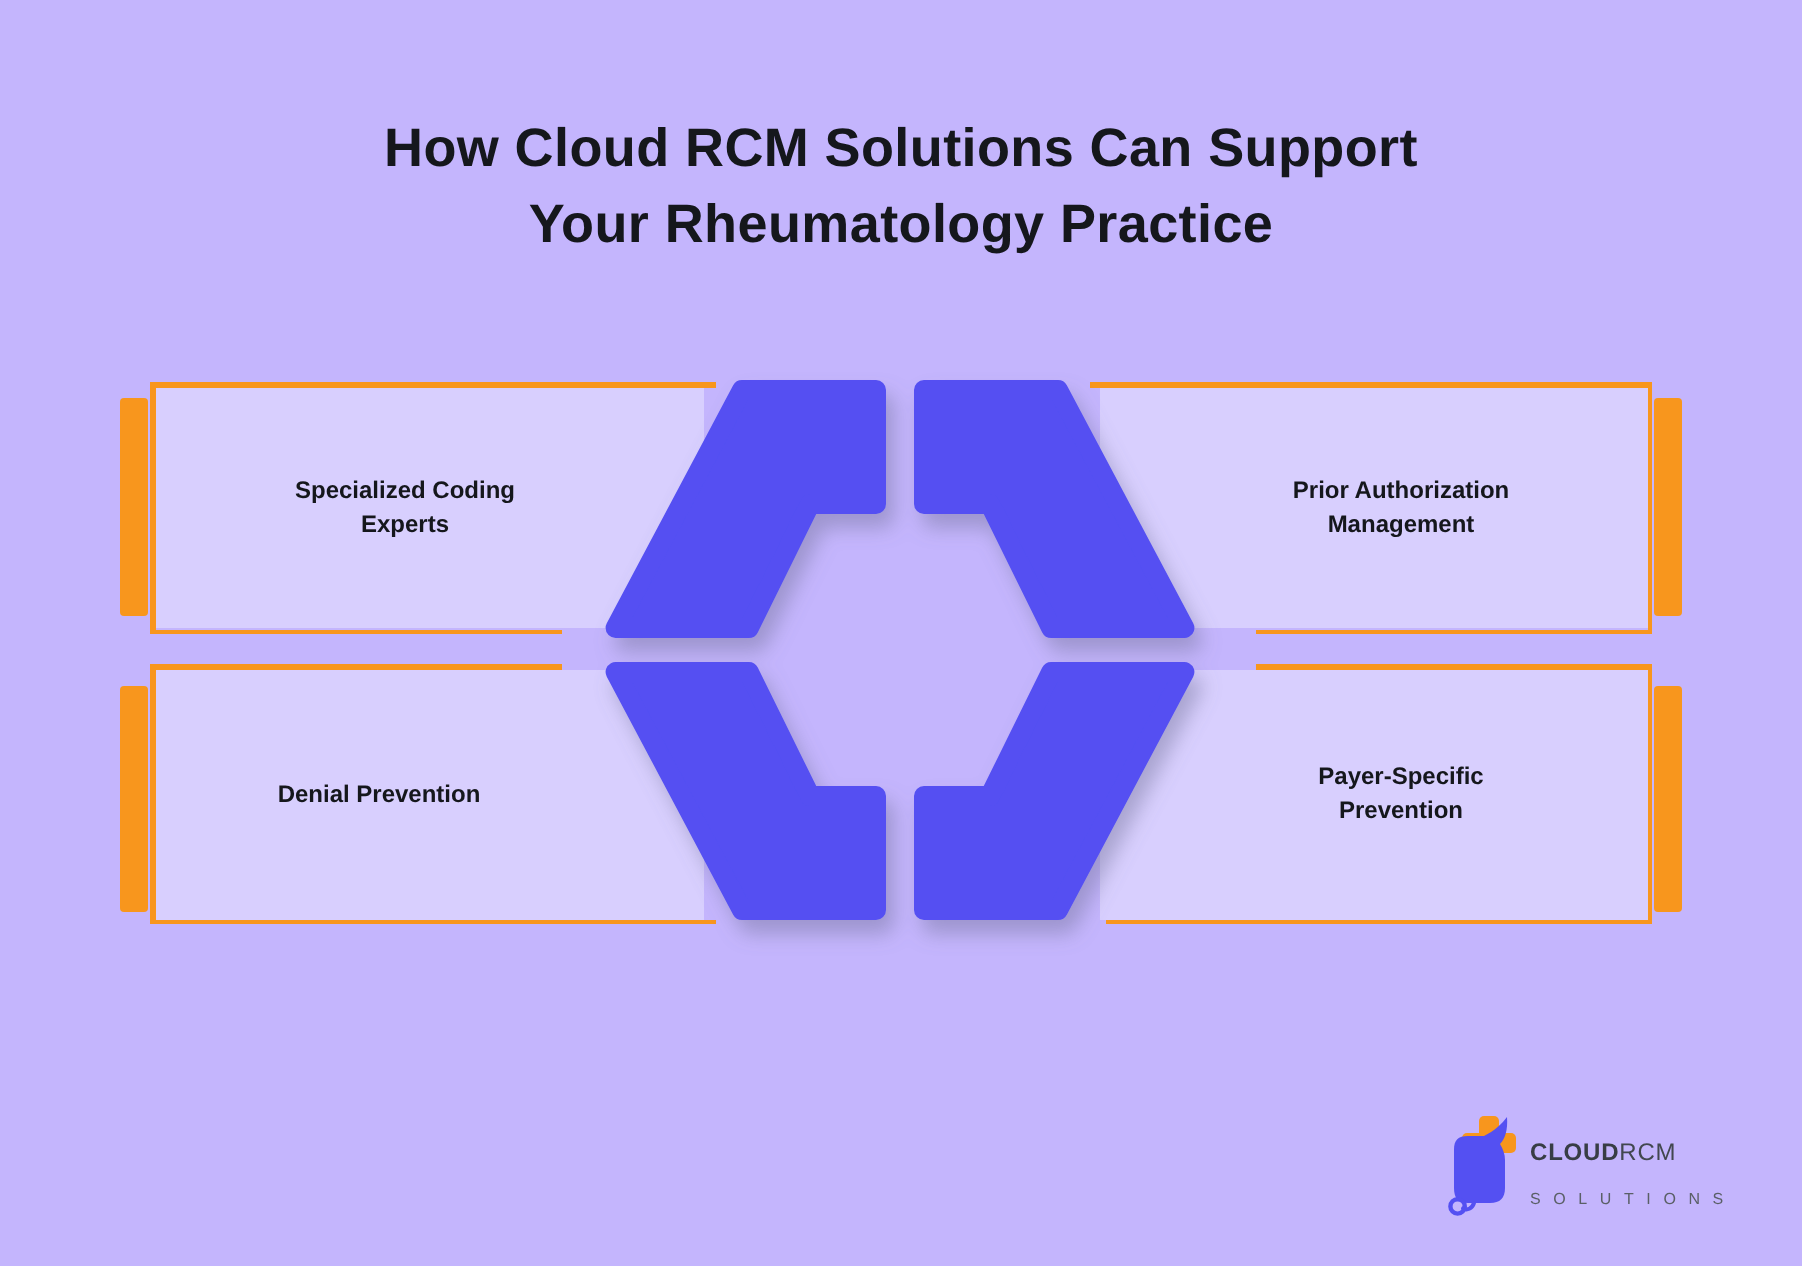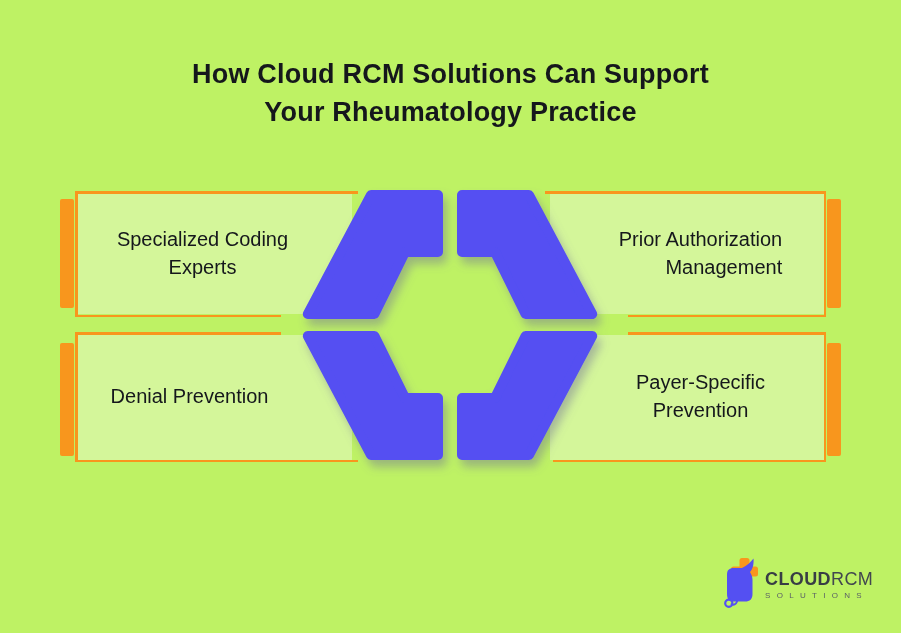--- a/index.html
+++ b/index.html
@@ -1,19 +1,19 @@
 <!DOCTYPE html>
 <html><head>
 <meta charset="utf-8">
 <style>
   html,body{margin:0;padding:0;}
   .canvas{
     position:relative;
     width:901px;height:633px;
-    background:#bef264;
+    background:#c4b5fd;
     overflow:hidden;
     font-family:"Liberation Sans", sans-serif;
   }
   .title{
     position:absolute;
     left:0;top:56px;width:901px;
     margin:0;
     text-align:center;
     font-size:27px;
     line-height:1.4;
@@ -22,45 +22,45 @@
     letter-spacing:0.2px;
     white-space:pre-line;
   }
   .oline{position:absolute;background:#F8961D;}
   .tab{position:absolute;background:#F8961D;width:14px;border-radius:2px;}
   .card-fill{position:absolute;background:rgba(255,255,255,0.35);}
   .card-label{
     position:absolute;
     display:flex;align-items:center;justify-content:center;
     text-align:center;
-    font-size:20px;
-    font-weight:400;
+    font-size:12px;
+    font-weight:700;
     color:#15171C;
     line-height:1.38;
     white-space:pre-line;
   }
   .center-svg{position:absolute;left:0;top:0;}
   .logo{
     position:absolute;
     left:722px;top:557px;
     display:flex;align-items:flex-start;
   }
   .logo-icon{width:40px;height:52px;}
   .logo-text{margin-left:3px;padding-top:13px;}
   .logo-name{
-    font-size:18px;
+    font-size:12px;
     letter-spacing:0.4px;
     color:#383D45;
     line-height:1;
     white-space:nowrap;
   }
   .logo-name .primary{font-weight:700;}
   .logo-name .secondary{font-weight:400;color:#42474F;}
   .logo-sub{
-    margin-top:3px;
+    margin-top:13px;
     font-size:8px;
     font-weight:500;
     letter-spacing:6.3px;
     color:#5A5F66;
     white-space:nowrap;
   }
 </style>
 </head>
 <body>
 
@@ -87,21 +87,21 @@
     <div class="oline" style="left:75px;top:459.5px;width:283px;height:2.5px;"></div>
     <div class="card-label" style="left:62px;top:334px;width:255px;height:126px;">Denial Prevention</div>
   </div>
 
   <div>
     <div class="tab" style="left:827px;top:199px;height:109px;"></div>
     <div class="card-fill" style="left:550px;top:193px;width:274px;height:121px;"></div>
     <div class="oline" style="left:545px;top:191px;width:281px;height:2.5px;"></div>
     <div class="oline" style="left:823.5px;top:191px;width:2.5px;height:126px;"></div>
     <div class="oline" style="left:628px;top:314.5px;width:198px;height:2.5px;"></div>
-    <div class="card-label" style="left:573px;top:193px;width:255px;height:122px;text-align:right;">Prior Authorization
+    <div class="card-label" style="left:573px;top:193px;width:255px;height:122px;">Prior Authorization
 Management</div>
   </div>
 
   <div>
     <div class="tab" style="left:827px;top:343px;height:113px;"></div>
     <div class="card-fill" style="left:550px;top:334.5px;width:274px;height:125px;"></div>
     <div class="oline" style="left:628px;top:332px;width:198px;height:2.5px;"></div>
     <div class="oline" style="left:823.5px;top:332px;width:2.5px;height:130px;"></div>
     <div class="oline" style="left:553px;top:459.5px;width:273px;height:2.5px;"></div>
     <div class="card-label" style="left:573px;top:334px;width:255px;height:126px;">Payer-Specific

